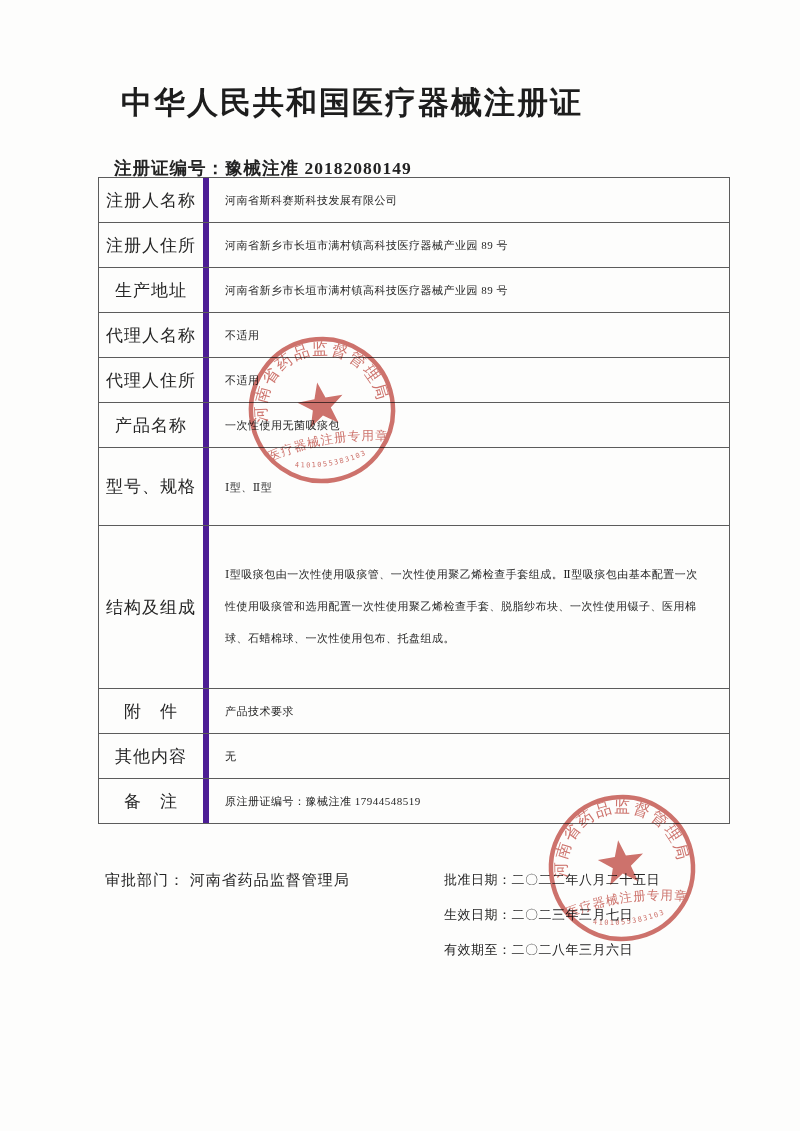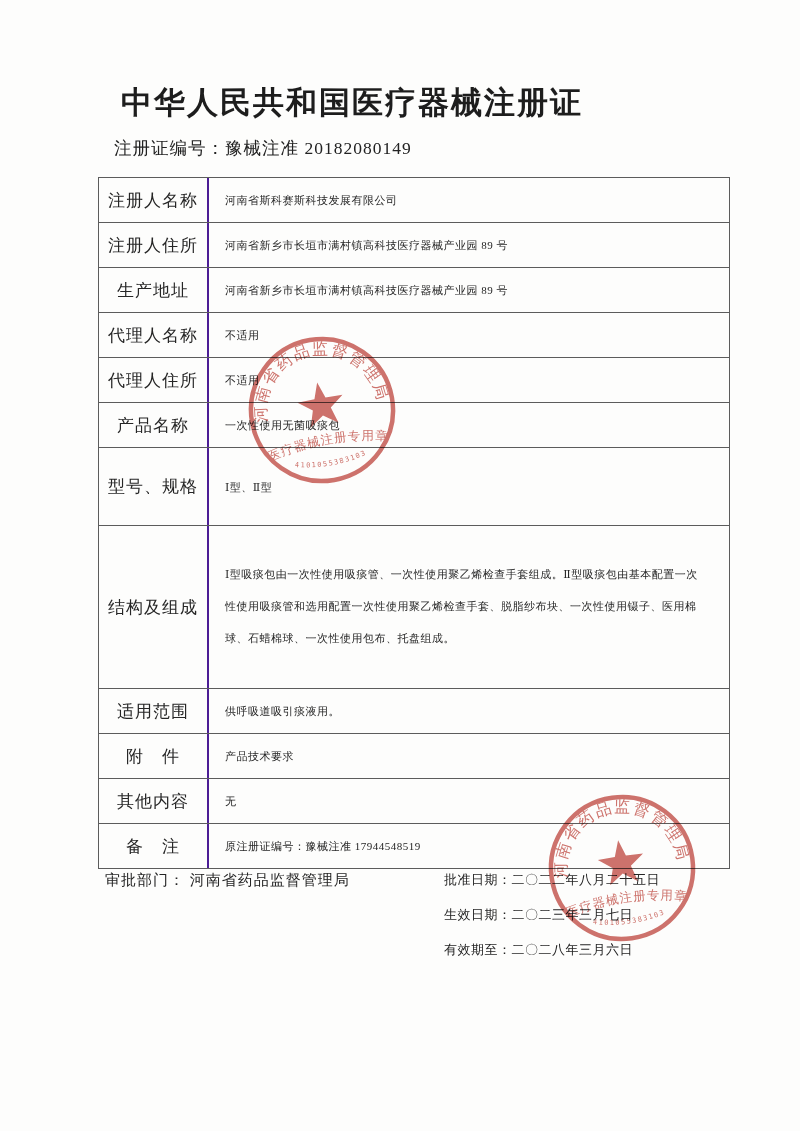--- a/index.html
+++ b/index.html
@@ -12,33 +12,33 @@
     color:#262626;
     overflow:hidden;
   }
   .doc-title{
     position:absolute;left:0;top:82px;width:704px;
     text-align:center;
     font-size:31px;font-weight:bold;letter-spacing:2px;
     color:#1d1d1d;
   }
   .cert-no-line{
-    position:absolute;left:114px;top:136px;
-    font-size:17.5px;letter-spacing:1px;color:#222;
+    position:absolute;left:114px;top:156px;
+    font-size:17.5px;letter-spacing:1px;color:#222;font-weight:bold;
   }
   .cert-table{
     position:absolute;left:98px;top:177px;width:632px;
     border:1px solid #5c5c5c;
     box-sizing:border-box;
   }
   .t-row{display:flex;border-top:1px solid #5c5c5c;box-sizing:border-box;}
   .t-row:first-child{border-top:none;}
   .cell-label{
     width:110px;min-width:110px;
-    border-right:2px solid #4c1d95;
+    border-right:6px solid #4c1d95;
     display:flex;align-items:center;justify-content:center;
     font-size:17px;letter-spacing:1px;
     box-sizing:border-box;
     text-align:center;
   }
   .cell-value{
     flex:1;
     display:flex;align-items:center;
     padding:6px 20px 6px 16px;
     font-size:11px;letter-spacing:.5px;
@@ -106,24 +106,20 @@
     </div>
     <div class="t-row h-tall">
       <div class="cell-label">型号、规格</div>
       <div class="cell-value">Ⅰ型、Ⅱ型</div>
     </div>
     <div class="t-row h-xtall">
       <div class="cell-label">结构及组成</div>
       <div class="cell-value">Ⅰ型吸痰包由一次性使用吸痰管、一次性使用聚乙烯检查手套组成。Ⅱ型吸痰包由基本配置一次性使用吸痰管和选用配置一次性使用聚乙烯检查手套、脱脂纱布块、一次性使用镊子、医用棉球、石蜡棉球、一次性使用包布、托盘组成。</div>
     </div>
     <div class="t-row h-std2">
-      <div class="cell-label">适用范围</div>
-      <div class="cell-value">供呼吸道吸引痰液用。</div>
-    </div>
-    <div class="t-row h-std2">
       <div class="cell-label">附　件</div>
       <div class="cell-value">产品技术要求</div>
     </div>
     <div class="t-row h-std2">
       <div class="cell-label">其他内容</div>
       <div class="cell-value">无</div>
     </div>
     <div class="t-row h-std2">
       <div class="cell-label">备　注</div>
       <div class="cell-value">原注册证编号：豫械注准 17944548519</div>

